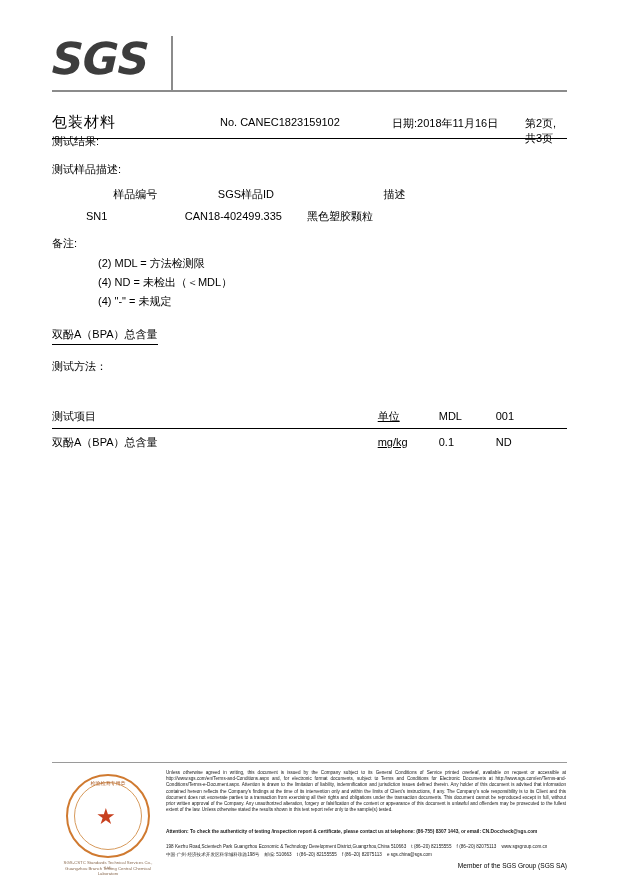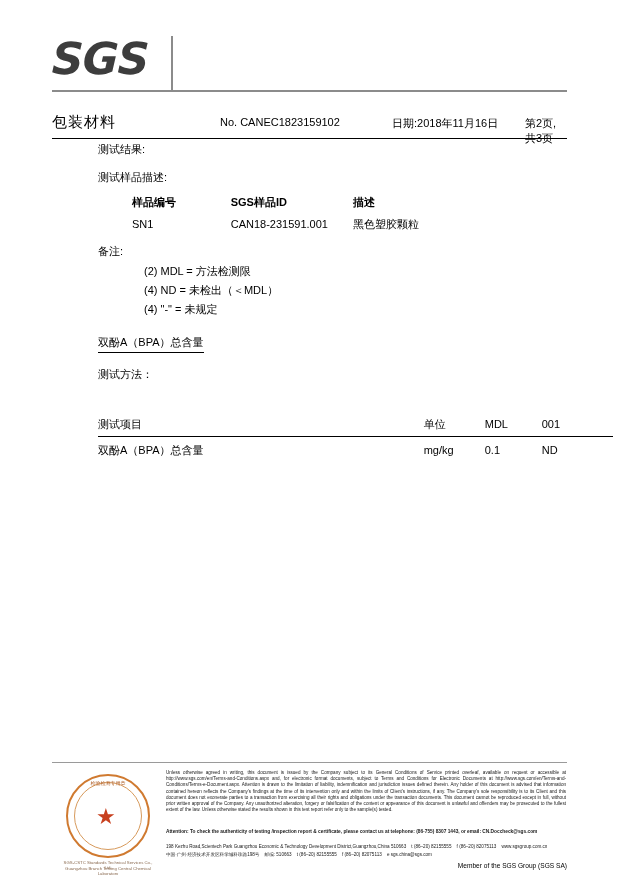--- a/index.html
+++ b/index.html
@@ -96,45 +96,44 @@
     top: 138px;
     width: 515px;
     height: 1px;
     background: #000;
   }
 
   
   .body {
     position: absolute;
     left: 52px;
-    top: 140px;
+    top: 132px;
     width: 515px;
     font-size: 11px;
     line-height: 18px;
-    margin-left: 46px;
   }
   .line {
     margin: 0 0 2px 0;
   }
   .block-label {
     margin-top: 10px;
     margin-bottom: 6px;
   }
 
   
   .sample-table {
     margin-top: 6px;
     margin-left: 30px;
     width: 400px;
     border-collapse: collapse;
     font-size: 11px;
   }
   .sample-table th {
-    text-align: left;
-    font-weight: bold;
+    text-align: center;
+    font-weight: normal;
     padding: 1px 0 3px 0;
   }
   .sample-table td {
     text-align: left;
     padding: 1px 0;
   }
   .col-a { width: 90px; }
   .col-b { width: 112px; }
   .col-c { width: 160px; }
   .sample-table th.col-a, .sample-table td.col-a { padding-left: 4px; }
@@ -187,21 +186,21 @@
     font-weight: normal;
     text-align: left;
     padding: 2px 0 3px 0;
     border-bottom: 1px solid #000;
   }
   .results tbody td {
     padding: 4px 0 2px 0;
     text-align: left;
   }
   .r-item { width: 320px; padding-left: 4px; }
-  .r-unit { width: 60px; }
+  .r-unit { width: 60px; text-decoration: underline; }
   .r-mdl  { width: 56px; }
   .r-val  { width: 70px; }
 
   
   .footer-rule {
     position: absolute;
     left: 52px;
     top: 762px;
     width: 515px;
     height: 1px;
@@ -330,21 +329,21 @@
       <thead>
         <tr>
           <th class="col-a">样品编号</th>
           <th class="col-b">SGS样品ID</th>
           <th class="col-c">描述</th>
         </tr>
       </thead>
       <tbody>
         <tr>
           <td class="col-a">SN1</td>
-          <td class="col-b">CAN18-231591.001</td>
+          <td class="col-b">CAN18-402499.335</td>
           <td class="col-c">黑色塑胶颗粒</td>
         </tr>
       </tbody>
     </table>
 
     <div class="notes">
       <div class="line">备注:</div>
       <div class="note-item">(2) MDL = 方法检测限</div>
       <div class="note-item">(4) ND = 未检出（＜MDL）</div>
       <div class="note-item">(4) "-" = 未规定</div>

